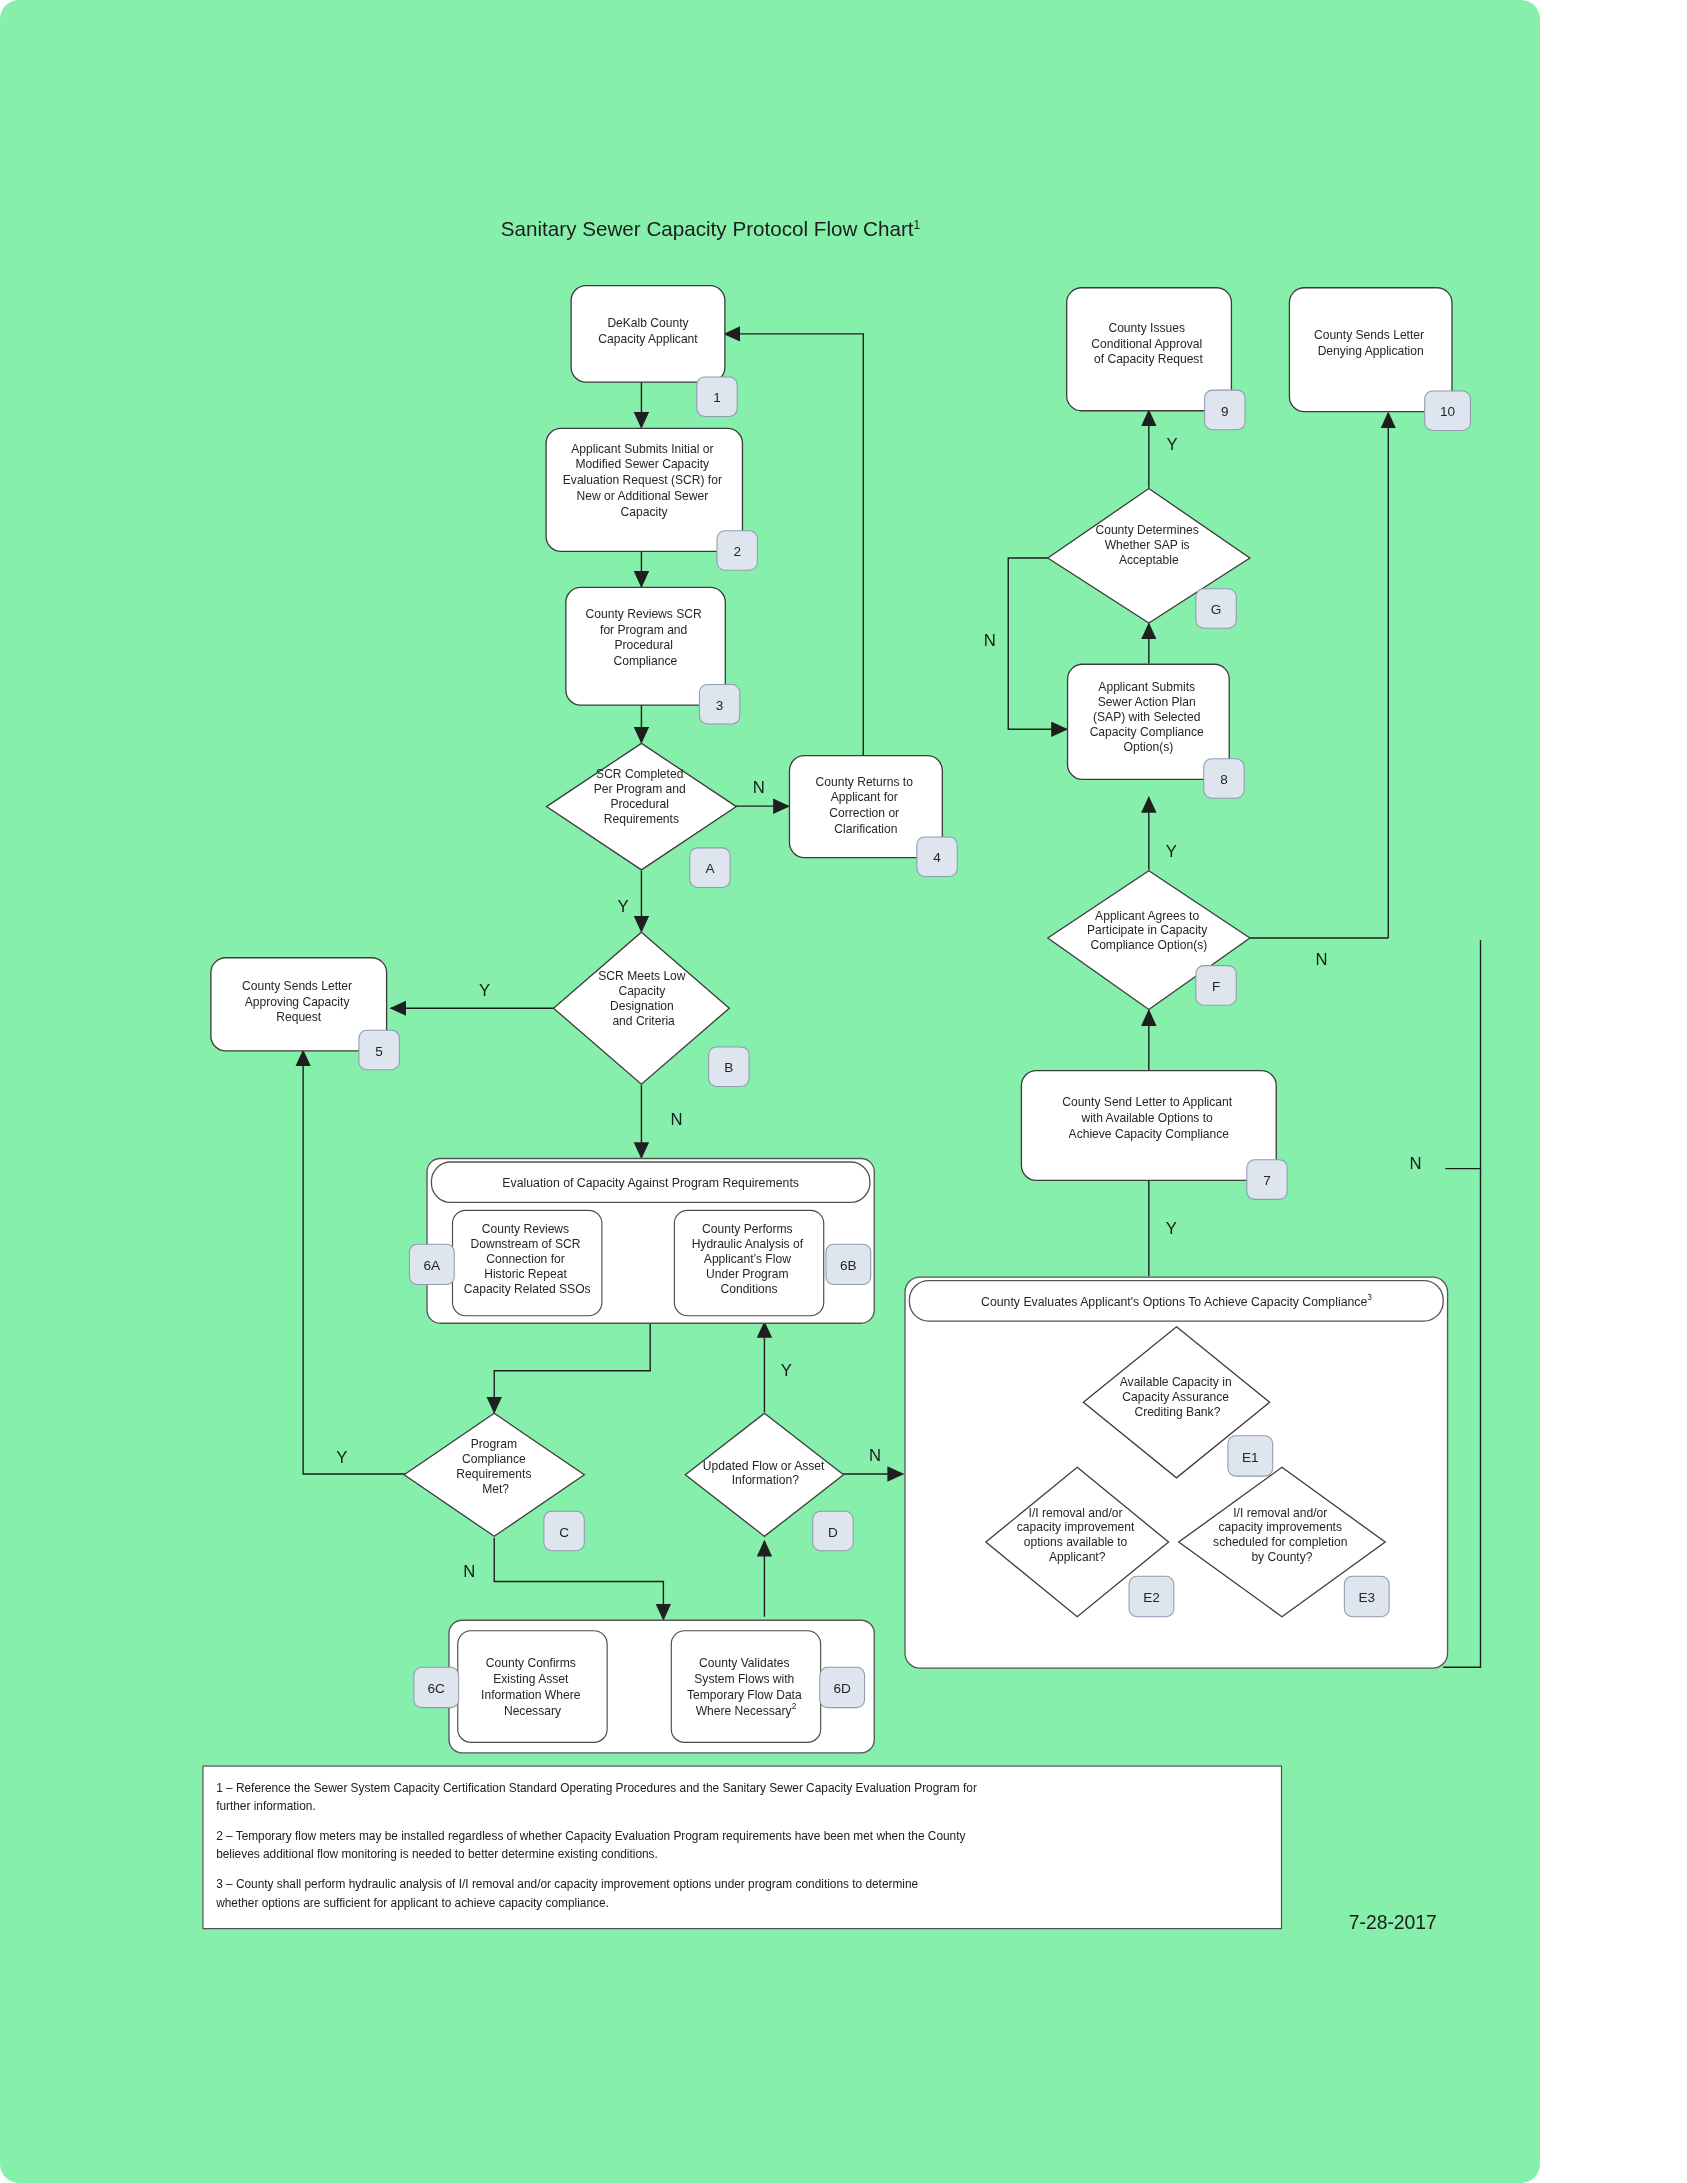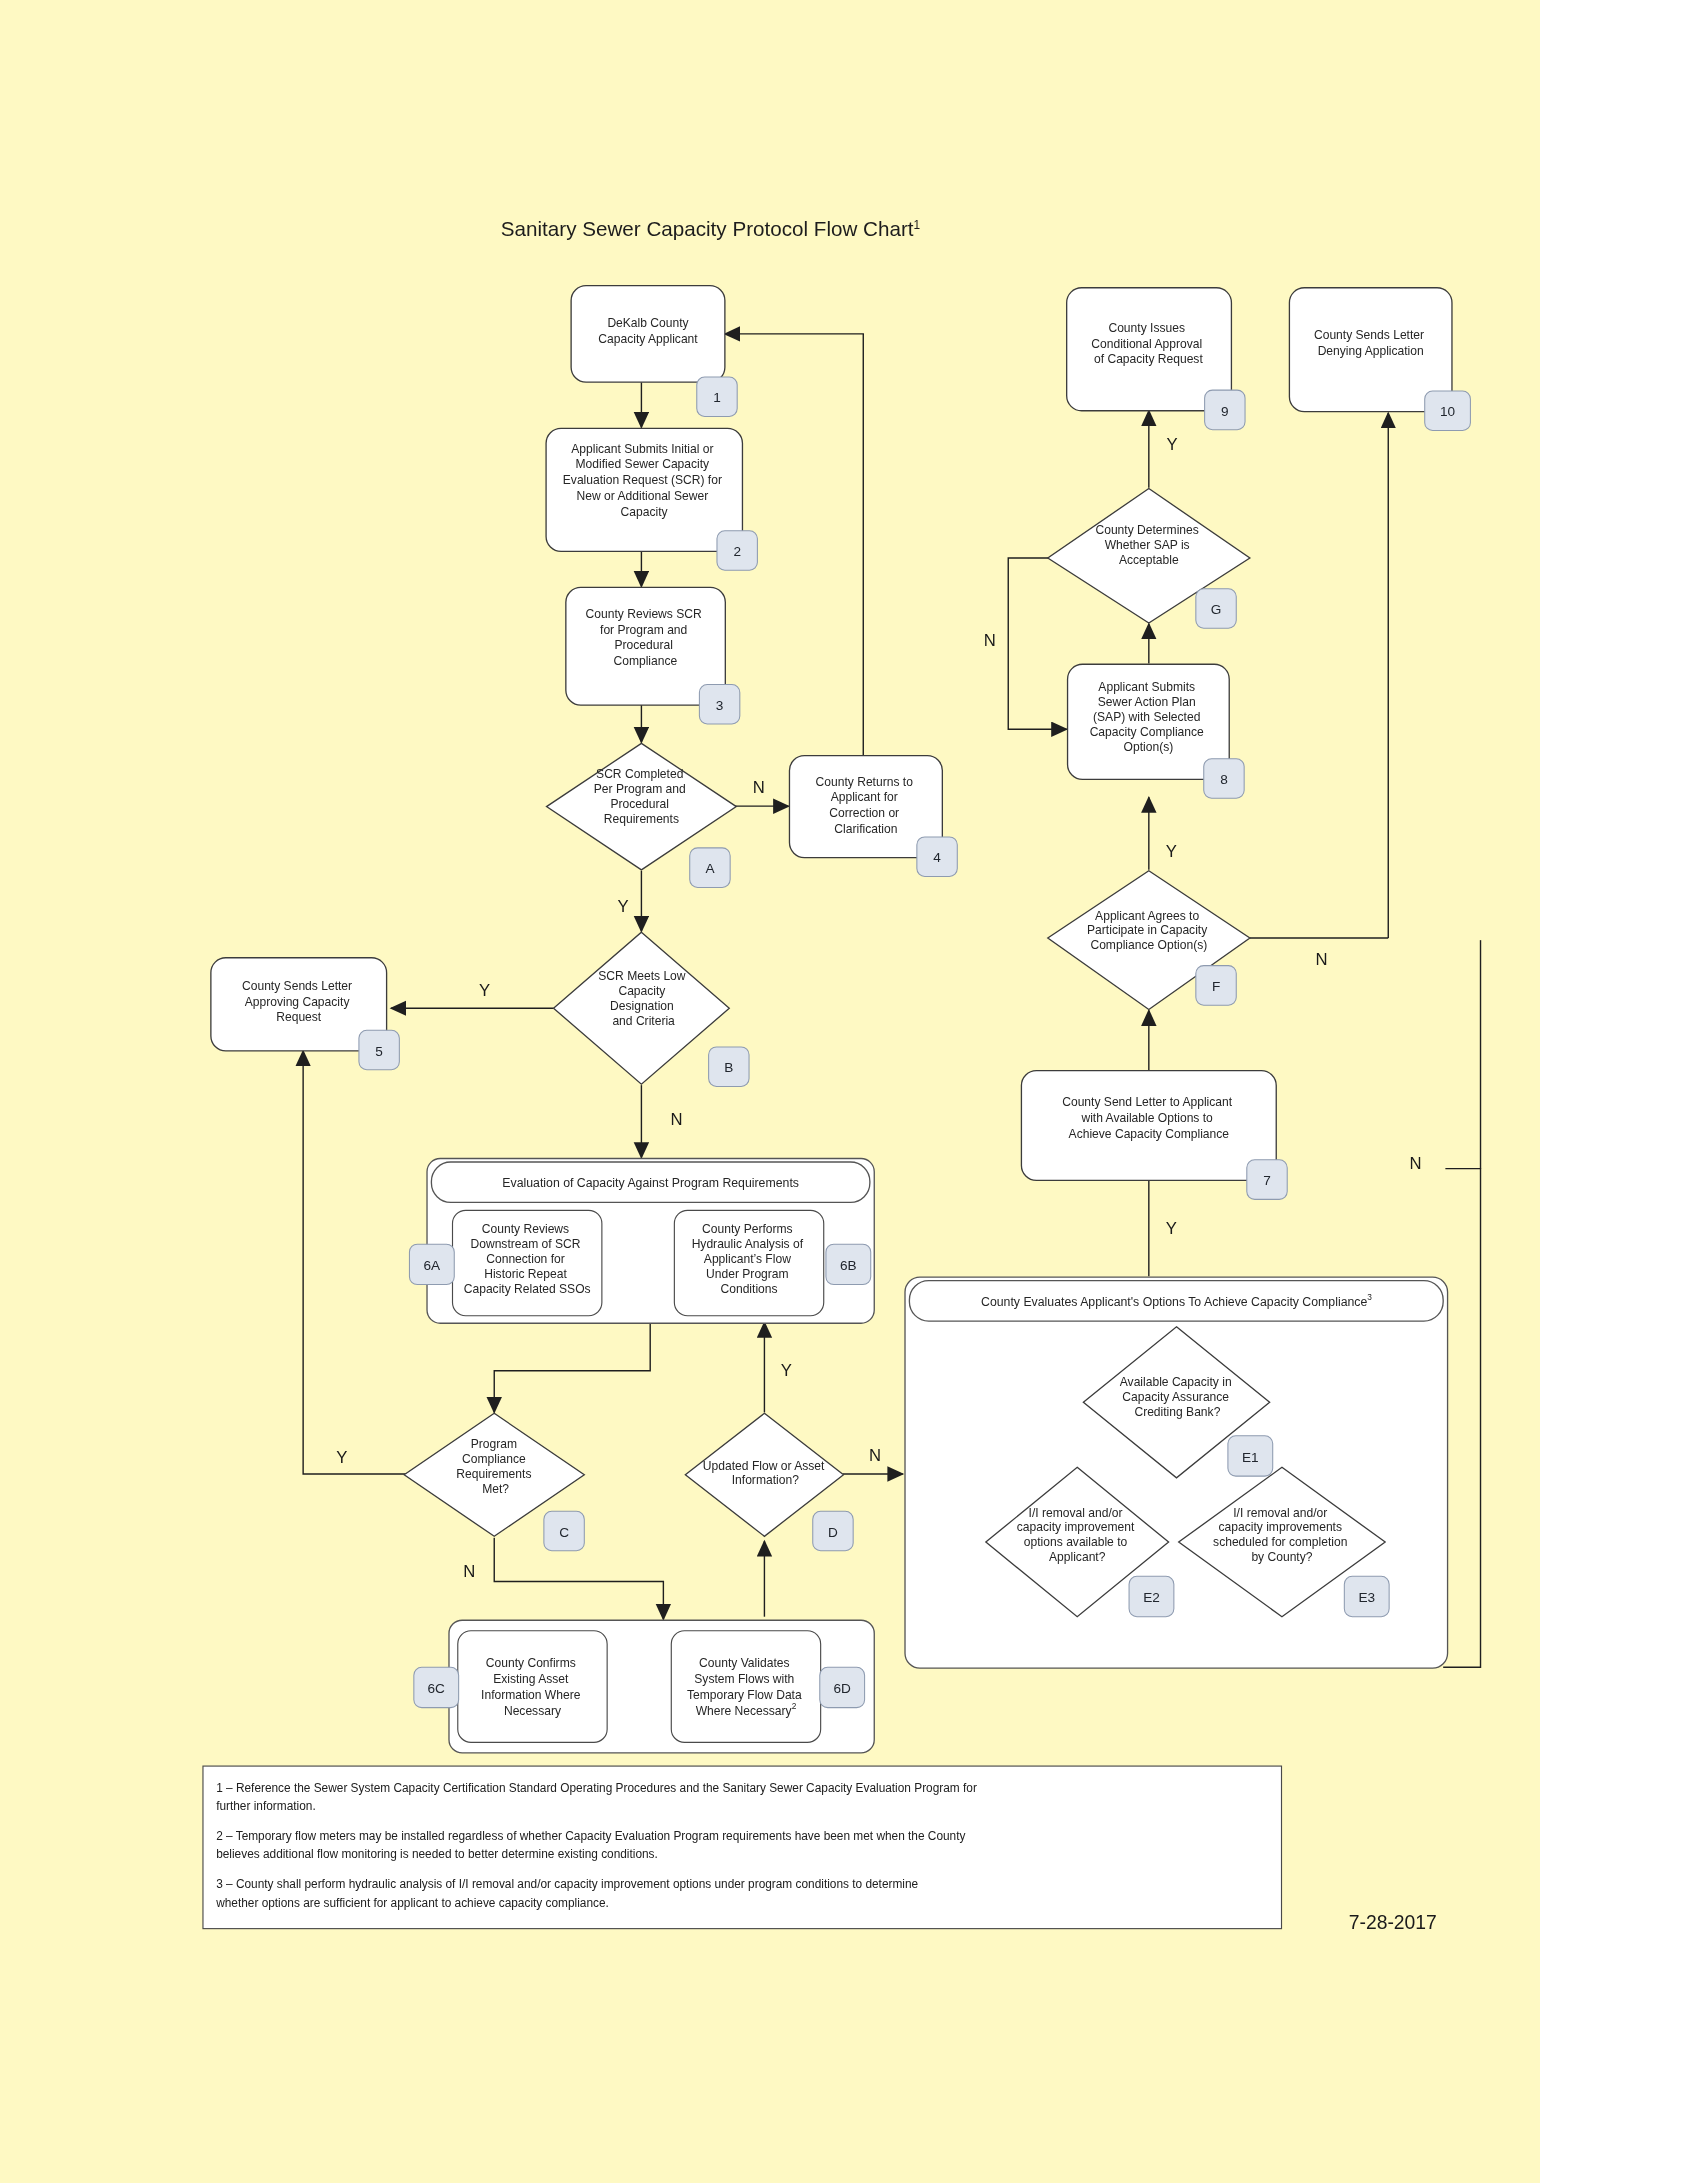--- a/index.html
+++ b/index.html
@@ -3,21 +3,21 @@
 <meta charset="utf-8">
 <title>Sanitary Sewer Capacity Protocol Flow Chart</title>
 <style>
   html,body{margin:0;padding:0;background:#ffffff;}
   body{
     width:1687px;height:2183px;
     font-family:"Liberation Sans","DejaVu Sans",sans-serif;
     color:#1a1a1a;
     overflow:hidden;
   }
-  #page{position:relative;width:1540px;height:2183px;background:#fef9c3;}
+  #page{position:relative;width:1540px;height:2183px;background:#86efac;border-radius:19px;}
   svg#chart{position:absolute;left:0;top:0;width:1687px;height:2183px;display:block;}
 
   .shape-fill{fill:#ffffff;}
   .shape-stroke{stroke:#3c3c3c;stroke-width:3;fill:none;}
   .shape-stroke-thin{stroke:#4a4a4a;stroke-width:2.6;fill:none;}
   .group-stroke{stroke:#555;stroke-width:3;fill:none;}
   .conn{stroke:#1f1f1f;stroke-width:3.2;fill:none;}
   .conn-arrow{fill:#1f1f1f;}
   .badge-rect{fill:#dfe5ee;stroke:#8e9bb0;stroke-width:2.4;}
 

